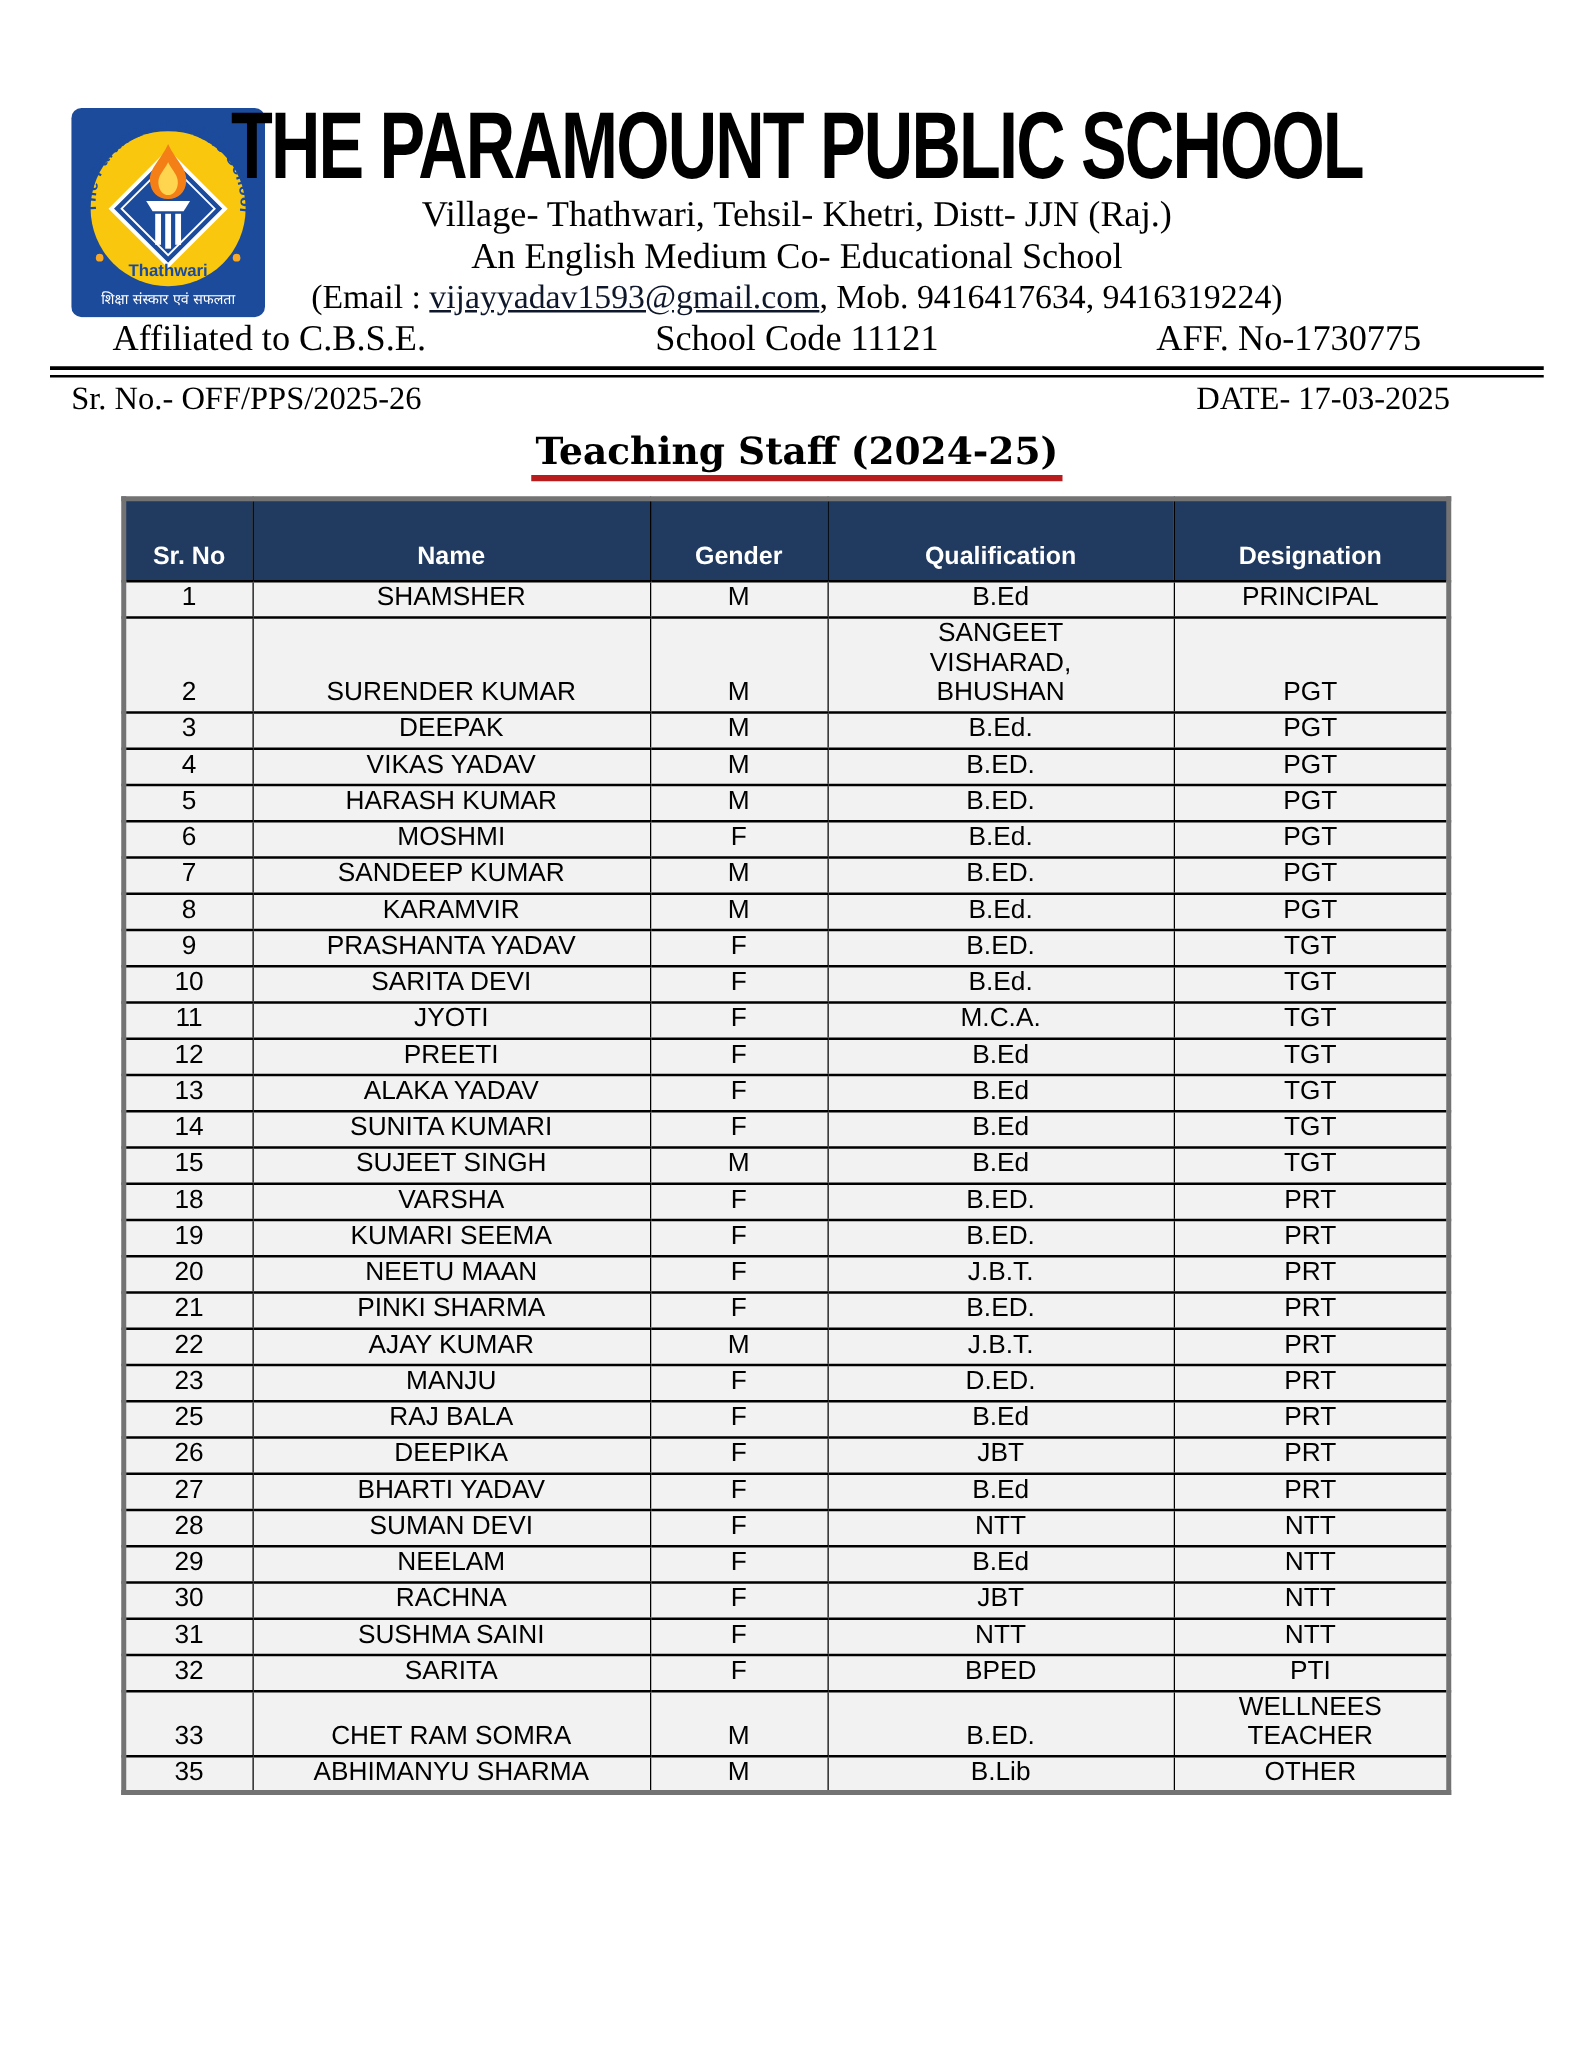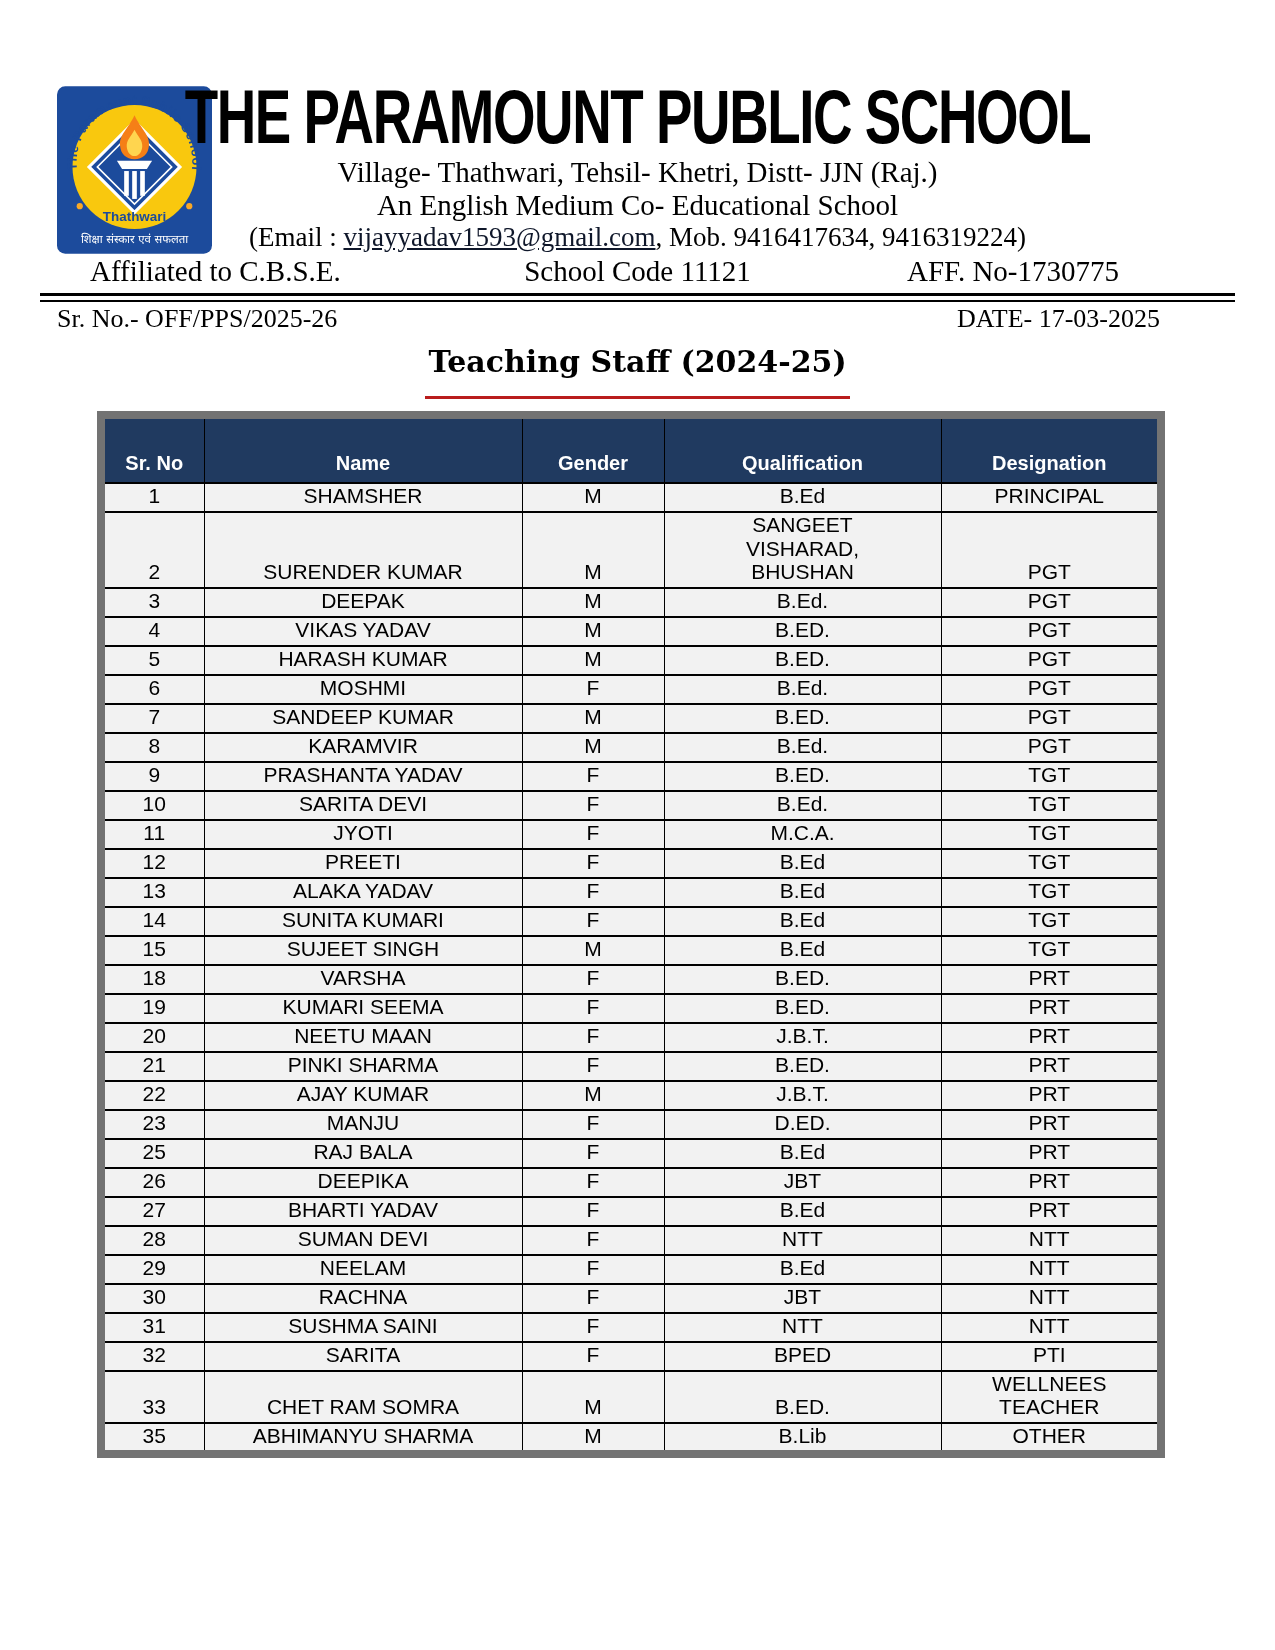--- a/index.html
+++ b/index.html
@@ -12,35 +12,35 @@
   .logo svg{display:block;width:100%;height:100%;}
   .school-name{ text-align:center;height:72px;line-height:66px;
     font-family:"Liberation Sans",sans-serif;font-weight:bold;font-size:76px;
     letter-spacing:-2px;transform:scaleX(0.72);transform-origin:50% 50%;white-space:nowrap;}
   .addr{text-align:center;font-size:29px;line-height:33px;}
   .contact{text-align:center;font-size:27px;line-height:31px;}
   .contact a{color:#0f172a;text-decoration:underline;cursor:pointer;}
   .aff-row{position:relative;height:36px;font-size:29px;margin-top:2px;}
   .aff-left{position:absolute;left:90px;}
   .aff-center{position:absolute;left:50%;transform:translateX(-50%);}
-  .aff-right{position:absolute;right:156px;}
+  .aff-right{position:absolute;right:138px;}
   .double-rule{margin:2px 0 0 40px;width:1195px;height:4px;
     border-top:3px solid #000;border-bottom:2px solid #000;}
   .ref-row{position:relative;height:34px;font-size:26px;margin-top:2px;}
   .ref-left{position:absolute;left:57px;}
   .ref-right{position:absolute;right:115px;}
 
   
   .doc-title{text-align:center;margin-top:6px;}
   .doc-title span{display:inline-block;font-family:"DejaVu Serif",serif;font-weight:bold;
-    font-size:30px;border-bottom:3px solid #b91c1c;padding:0 3px 17px;}
+    font-size:30px;border-bottom:5px solid #b91c1c;padding:0 3px 1px;}
 
   
   table.staff{border-collapse:collapse;table-layout:fixed;width:1060px;
-    margin:12px 0 0 97px;border:8px solid #737373;}
+    margin:12px 0 0 97px;border:4px solid #737373;}
   table.staff th{background:#203A60;color:#fff;font-family:"Liberation Sans",sans-serif;
     font-weight:bold;font-size:20px;text-align:center;vertical-align:bottom;
     height:56px;padding:0 0 7px;border:1px solid #000;border-bottom:2px solid #000;}
   table.staff td{background:#F2F2F2;font-family:"Liberation Sans",sans-serif;
     font-size:21px;line-height:1.12;text-align:center;vertical-align:bottom;
     padding:0 2px 3px;border-left:1px solid #000;border-right:1px solid #000;
     border-top:2px solid #000;border-bottom:2px solid #000;}
   table.staff tr{height:29px;}
   tr.row-tall-a{height:66px;}
   tr.row-tall-b{height:70px;}

